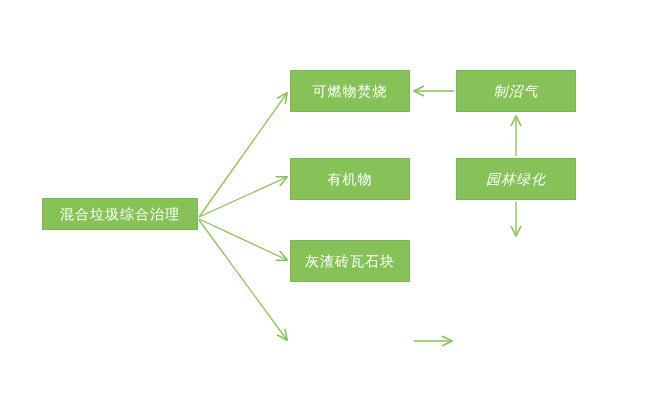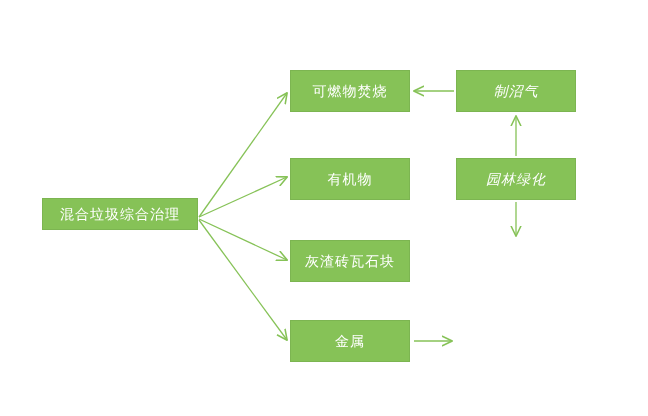--- a/index.html
+++ b/index.html
@@ -99,23 +99,20 @@
 
   <div class="node node-mid row2">
     <span>有机物</span>
   </div>
   <div class="node node-mid row1">
     <span>可燃物焚烧</span>
   </div>
   <div class="node node-mid row3">
     <span>灰渣砖瓦石块</span>
   </div>
-  <div class="node node-mid row4">
-    <span>金属</span>
-  </div>
 
   <div class="node node-right row1">
     <span>制沼气</span>
   </div>
   <div class="node node-right row2">
     <span>园林绿化</span>
   </div>
 
 </div>
 

